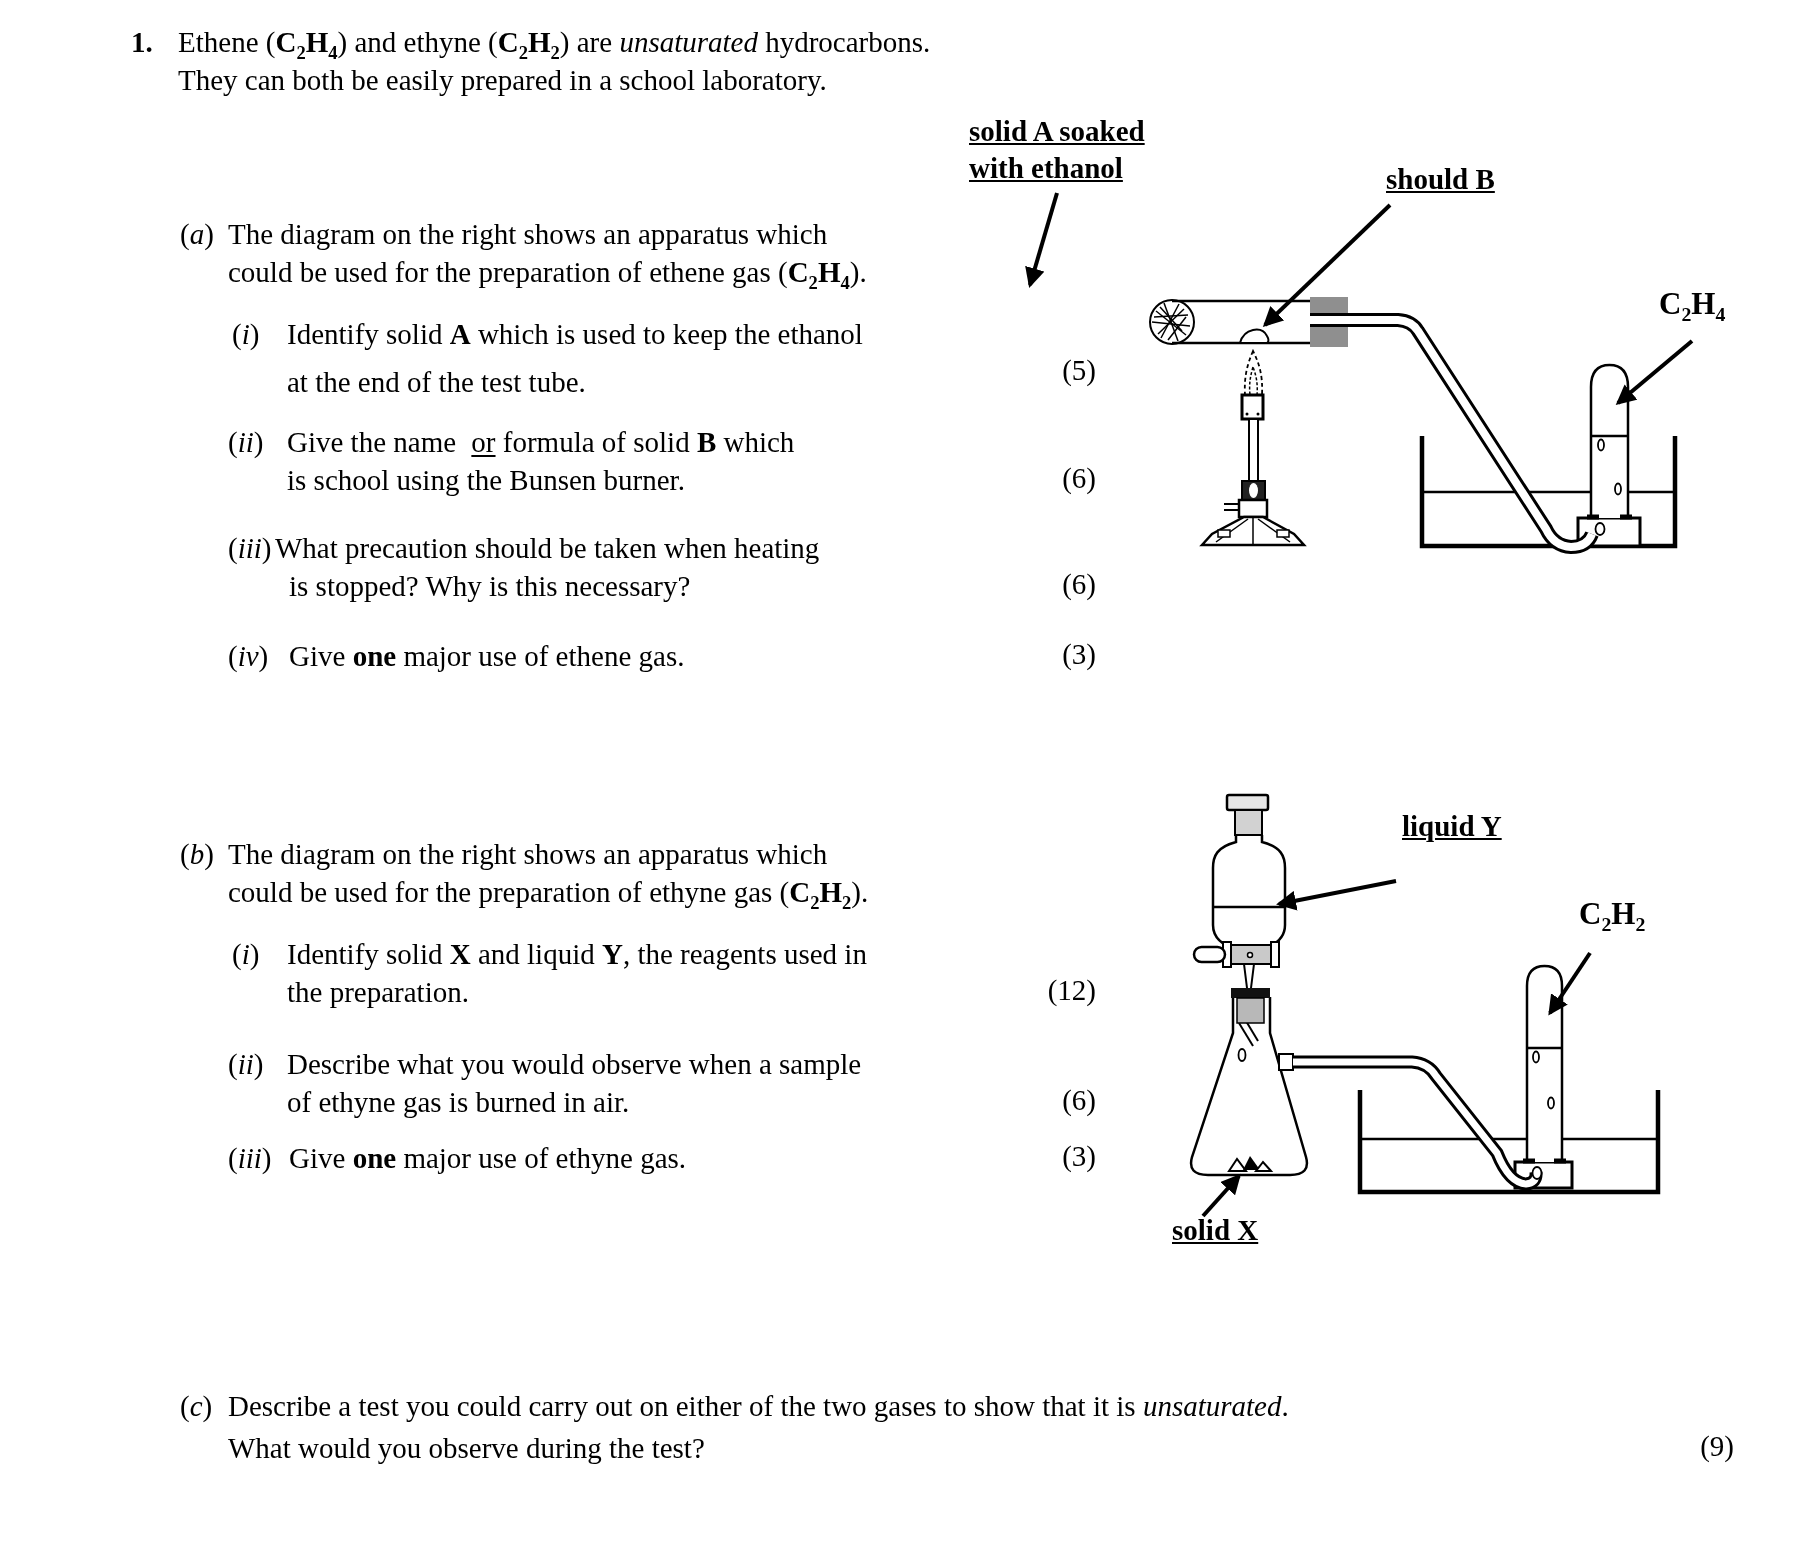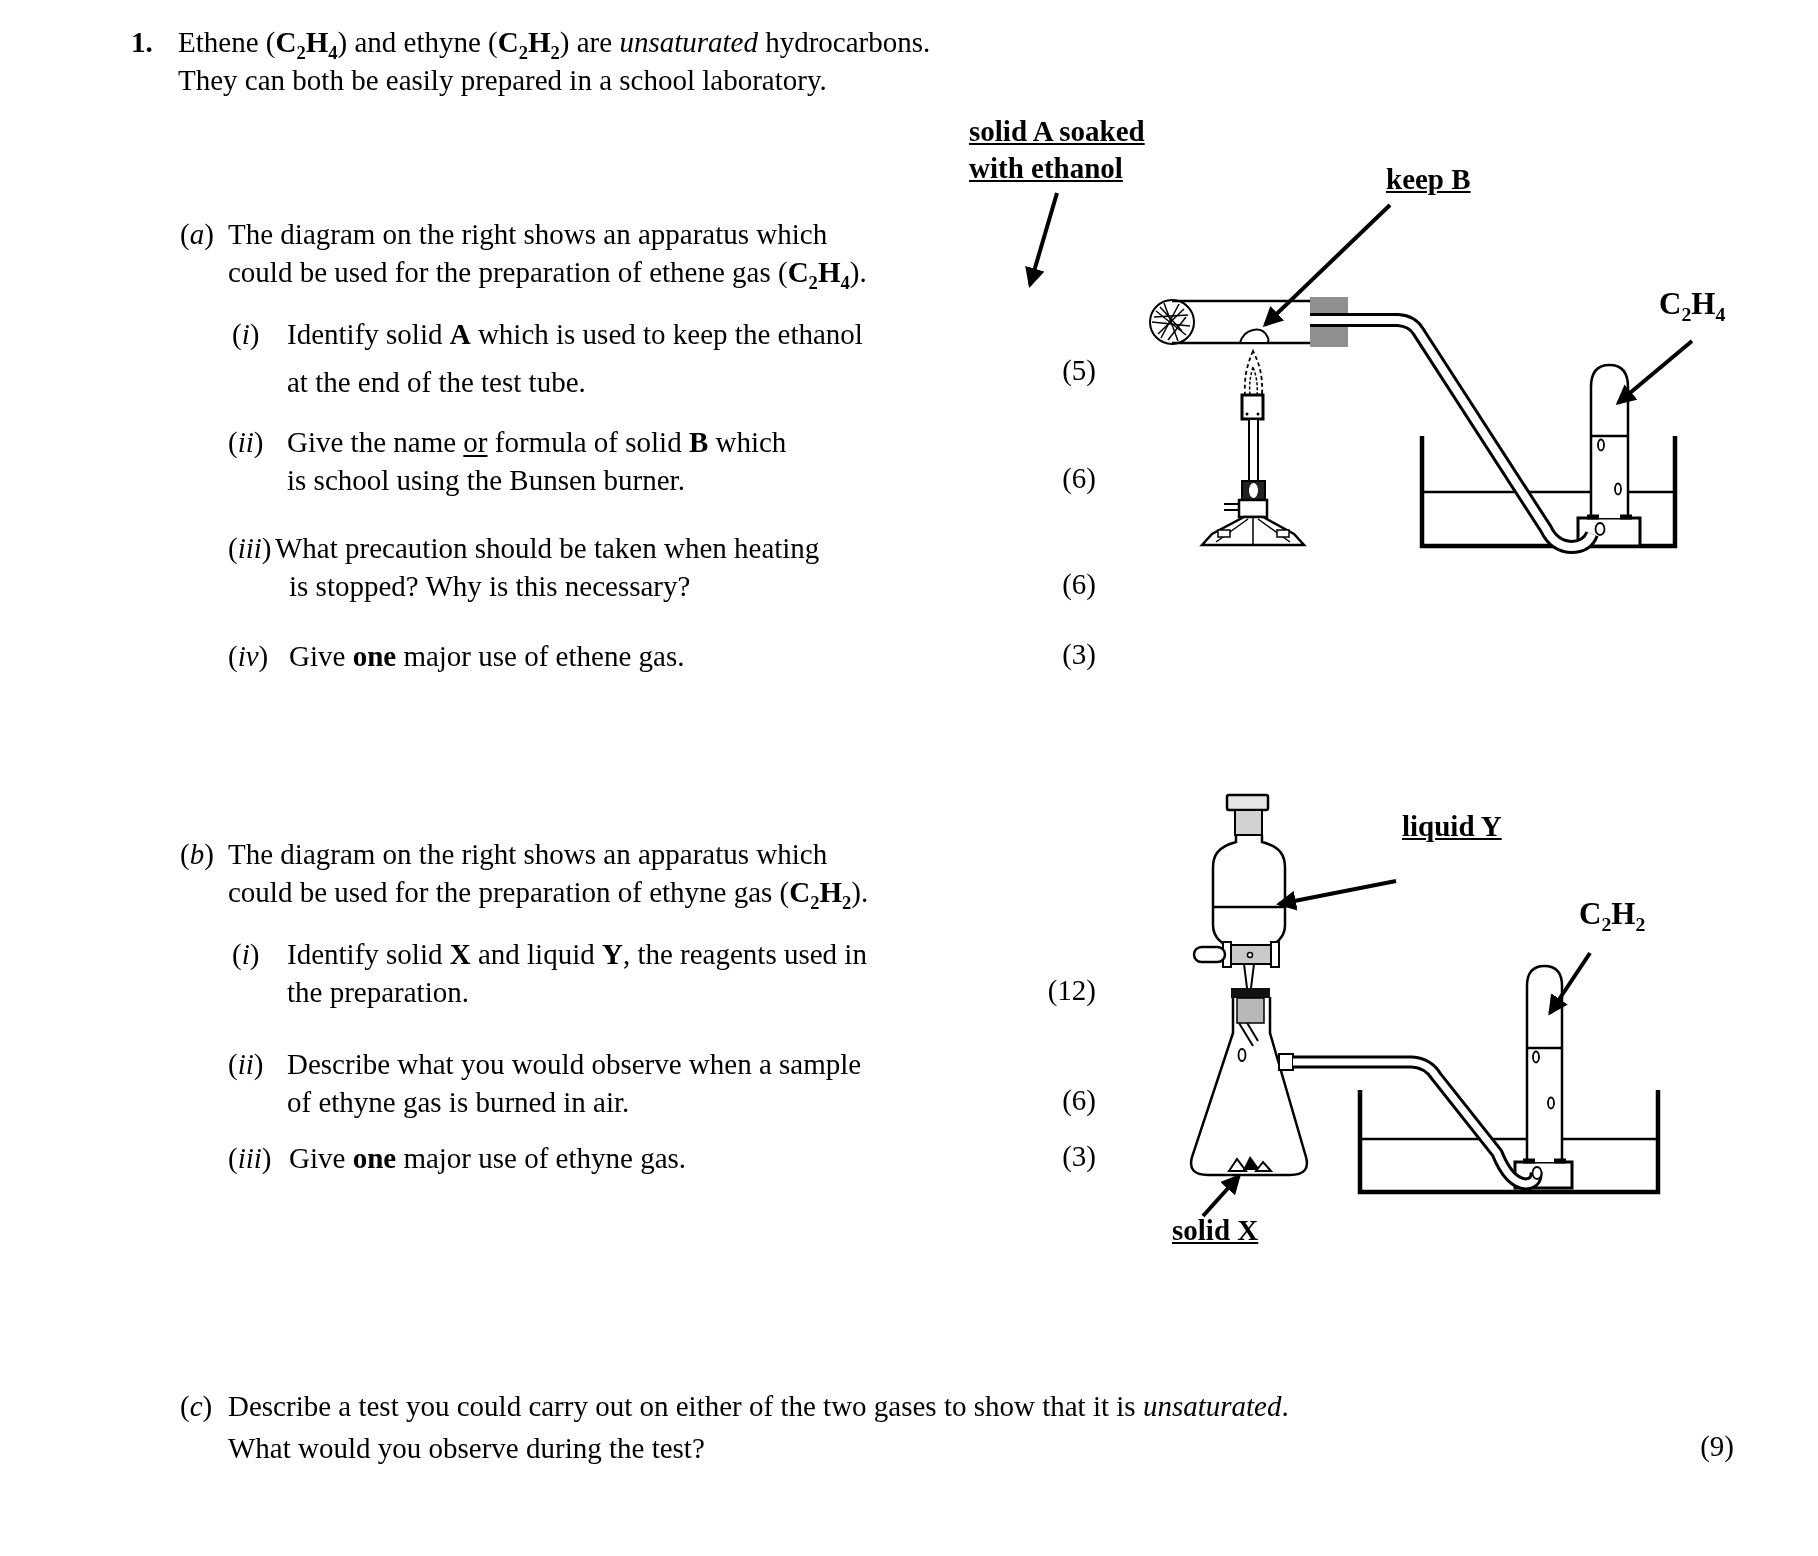--- a/index.html
+++ b/index.html
@@ -4,21 +4,21 @@
 <style>
   html,body{margin:0;padding:0;}
   body{width:1818px;height:1556px;background:#ffffff;position:relative;overflow:hidden;
        font-family:"Liberation Serif","DejaVu Serif",serif;color:#000;}
   .tl{position:absolute;white-space:nowrap;font-size:29px;line-height:37px;}
   .mk{position:absolute;left:1012px;width:84px;text-align:right;font-size:29px;white-space:nowrap;}
   .mk-c{position:absolute;left:1650px;width:84px;text-align:right;font-size:29px;white-space:nowrap;}
   .lbl{position:absolute;white-space:nowrap;font-weight:bold;font-size:29px;line-height:37px;text-decoration:underline;}
   .lbl-gas{position:absolute;white-space:nowrap;font-weight:bold;font-size:31px;line-height:34px;}
   sub{font-size:64%;line-height:0;}
-  u{text-underline-offset:3px;}
+  u{text-underline-offset:3px;margin-left:8px;}
   svg{position:absolute;}
 </style>
 </head>
 <body>
 
 <div class="tl" style="left:131px;top:24px;font-weight:bold">1.</div>
 <div class="tl" style="left:178px;top:24px">Ethene (<b>C<sub>2</sub>H<sub>4</sub></b>) and ethyne (<b>C<sub>2</sub>H<sub>2</sub></b>) are <i>unsaturated</i> hydrocarbons.</div>
 <div class="tl" style="left:178px;top:62px">They can both be easily prepared in a school laboratory.</div>
 
 <div class="tl" style="left:180px;top:216px">(<i>a</i>)</div>
@@ -64,21 +64,21 @@
 
 <div class="tl" style="left:180px;top:1388px">(<i>c</i>)</div>
 <div class="tl" style="left:228px;top:1388px">Describe a test you could carry out on either of the two gases to show that it is <i>unsaturated</i>.</div>
 <div class="tl" style="left:228px;top:1430px">What would you observe during the test?</div>
 <div class="mk-c" style="top:1430px">(9)</div>
 
 <div class="lbl" style="left:969px;top:113px">
   <div>solid A soaked</div>
   <div>with ethanol</div>
 </div>
-<div class="lbl" style="left:1386px;top:161px">keep B</div>
+<div class="lbl" style="left:1386px;top:161px">should B</div>
 <div class="lbl-gas" style="left:1659px;top:287px"><b>C<sub>2</sub>H<sub>4</sub></b></div>
 
 <svg style="left:950px;top:105px" width="860" height="480" viewBox="0 0 860 480">
   <defs>
     <marker id="ah1" viewBox="0 0 10 10" refX="8.5" refY="5" markerWidth="5" markerHeight="5" orient="auto">
       <path d="M0 0 L10 5 L0 10 Z" fill="#000"></path>
     </marker>
   </defs>
 
   <g>

